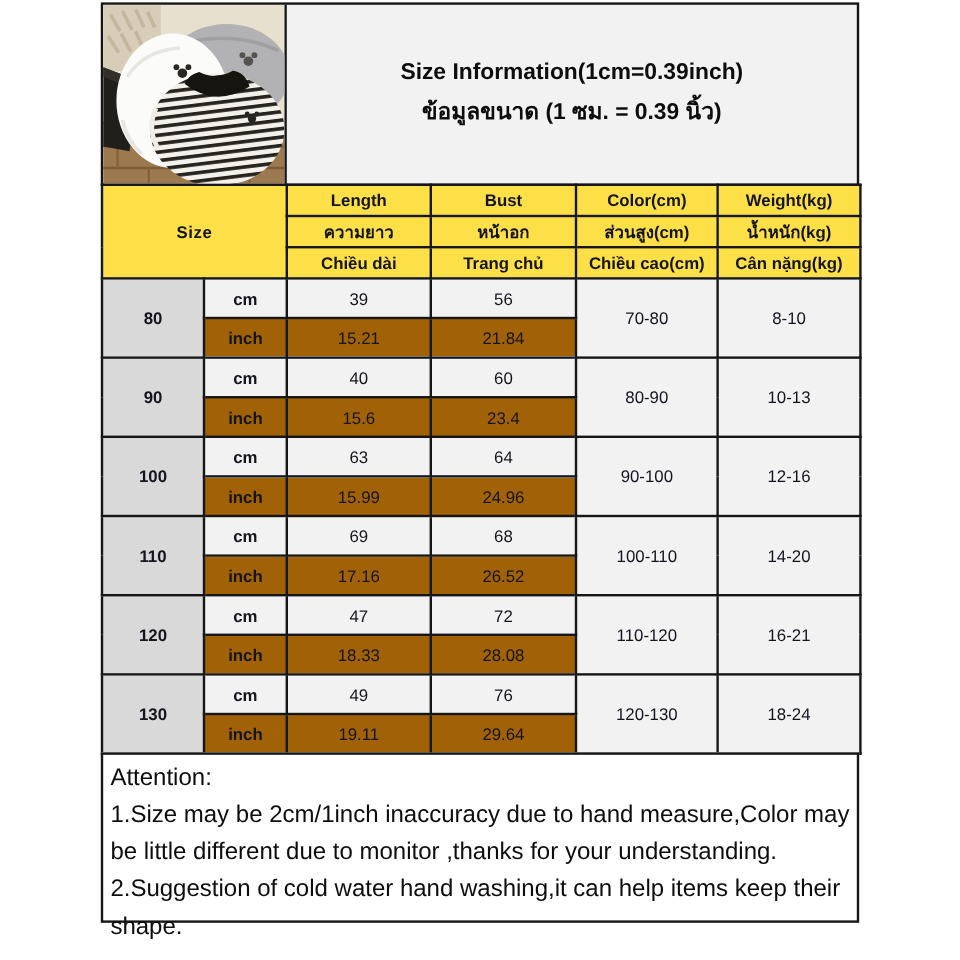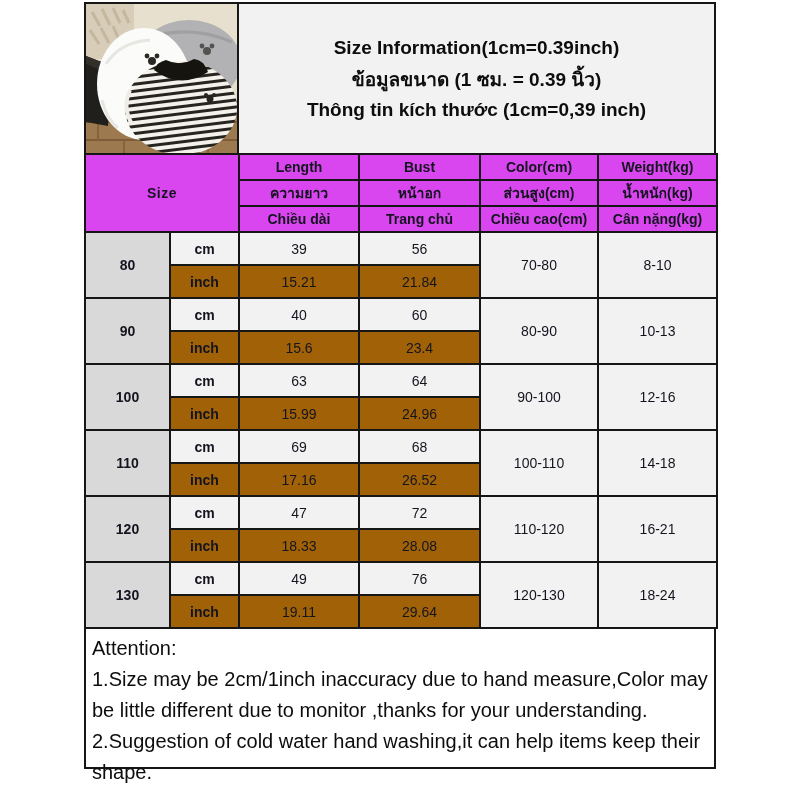--- a/index.html
+++ b/index.html
@@ -23,21 +23,21 @@
   .title-line { font-weight:bold; font-size:19px; color:#0d0d0d; }
 
   
   table.size-table {
     width:632px; border-collapse:collapse; table-layout:fixed; margin-top:-2px;
   }
   table.size-table td {
     border:2px solid #161616; text-align:center; vertical-align:middle;
     padding:0; font-size:14px; color:#14141f; overflow:hidden;
   }
-  tr.hdr td { background:#d946ef; font-weight:bold; height:24px; }
+  tr.hdr td { background:#fde047; font-weight:bold; height:24px; }
   td.corner { font-size:27px; font-weight:bold; letter-spacing:0.5px; }
   tr.cm-row td, tr.inch-row td { height:31px; }
   tr.cm-row td { background:#f2f2f2; }
   tr.inch-row td { background:#a16207; }
   td.size-cell { background:#d9d9d9 !important; font-weight:bold; }
   td.unit-cell { font-weight:bold; }
   td.span-cell { background:#f2f2f2 !important; font-weight:400; }
   td.val-cell { font-weight:400; }
 
   
@@ -96,21 +96,20 @@
           <circle cx="116" cy="42" r="2.4" fill="#55534f"></circle>
           <circle cx="126" cy="42" r="2.4" fill="#55534f"></circle>
           <circle cx="124" cy="95" r="3.5" fill="#26241f"></circle>
           <circle cx="120" cy="91" r="2" fill="#26241f"></circle>
           <circle cx="128" cy="91" r="2" fill="#26241f"></circle>
         </svg>
       </div>
       <div class="titlebox">
         <div class="title-line">Size Information(1cm=0.39inch)</div>
         <div class="title-line">ข้อมูลขนาด (1 ซม. = 0.39 นิ้ว)</div>
-        <div class="title-line">Thông tin kích thước (1cm=0,39 inch)</div>
       </div>
     </div>
 
     <table class="size-table">
       <colgroup>
         <col style="width:85px">
           <col style="width:69px">
           <col style="width:120px">
         <col style="width:121px">
           <col style="width:118px">
@@ -178,21 +177,21 @@
           <td class="val-cell">15.99</td>
           <td class="val-cell">24.96</td>
         </tr>
 
         <tr class="cm-row">
           <td class="size-cell" rowspan="2">110</td>
           <td class="unit-cell">cm</td>
           <td class="val-cell">69</td>
           <td class="val-cell">68</td>
           <td class="span-cell" rowspan="2">100-110</td>
-          <td class="span-cell" rowspan="2">14-18</td>
+          <td class="span-cell" rowspan="2">14-20</td>
         </tr>
         <tr class="inch-row">
           <td class="unit-cell">inch</td>
           <td class="val-cell">17.16</td>
           <td class="val-cell">26.52</td>
         </tr>
 
         <tr class="cm-row">
           <td class="size-cell" rowspan="2">120</td>
           <td class="unit-cell">cm</td>

